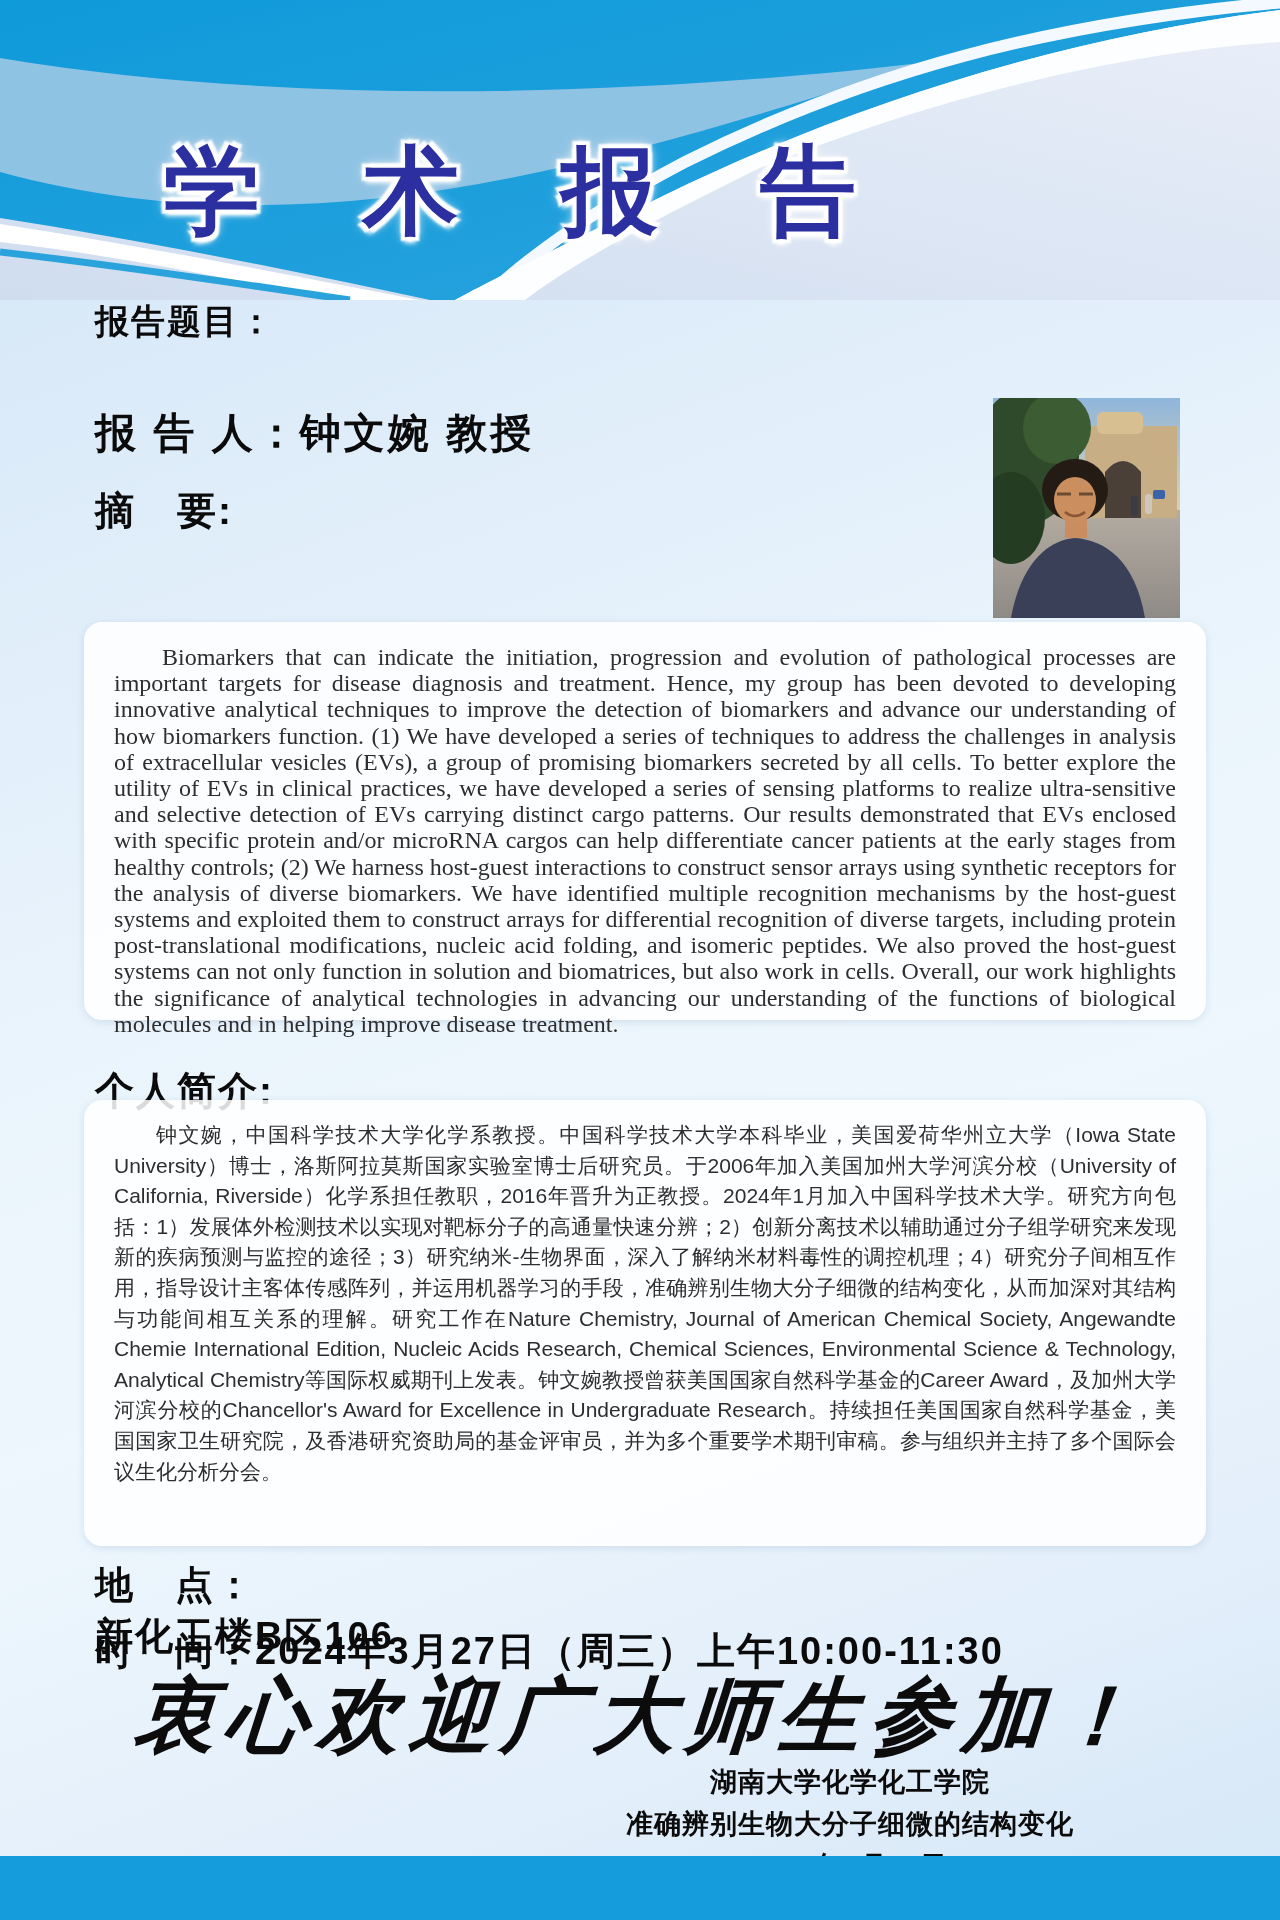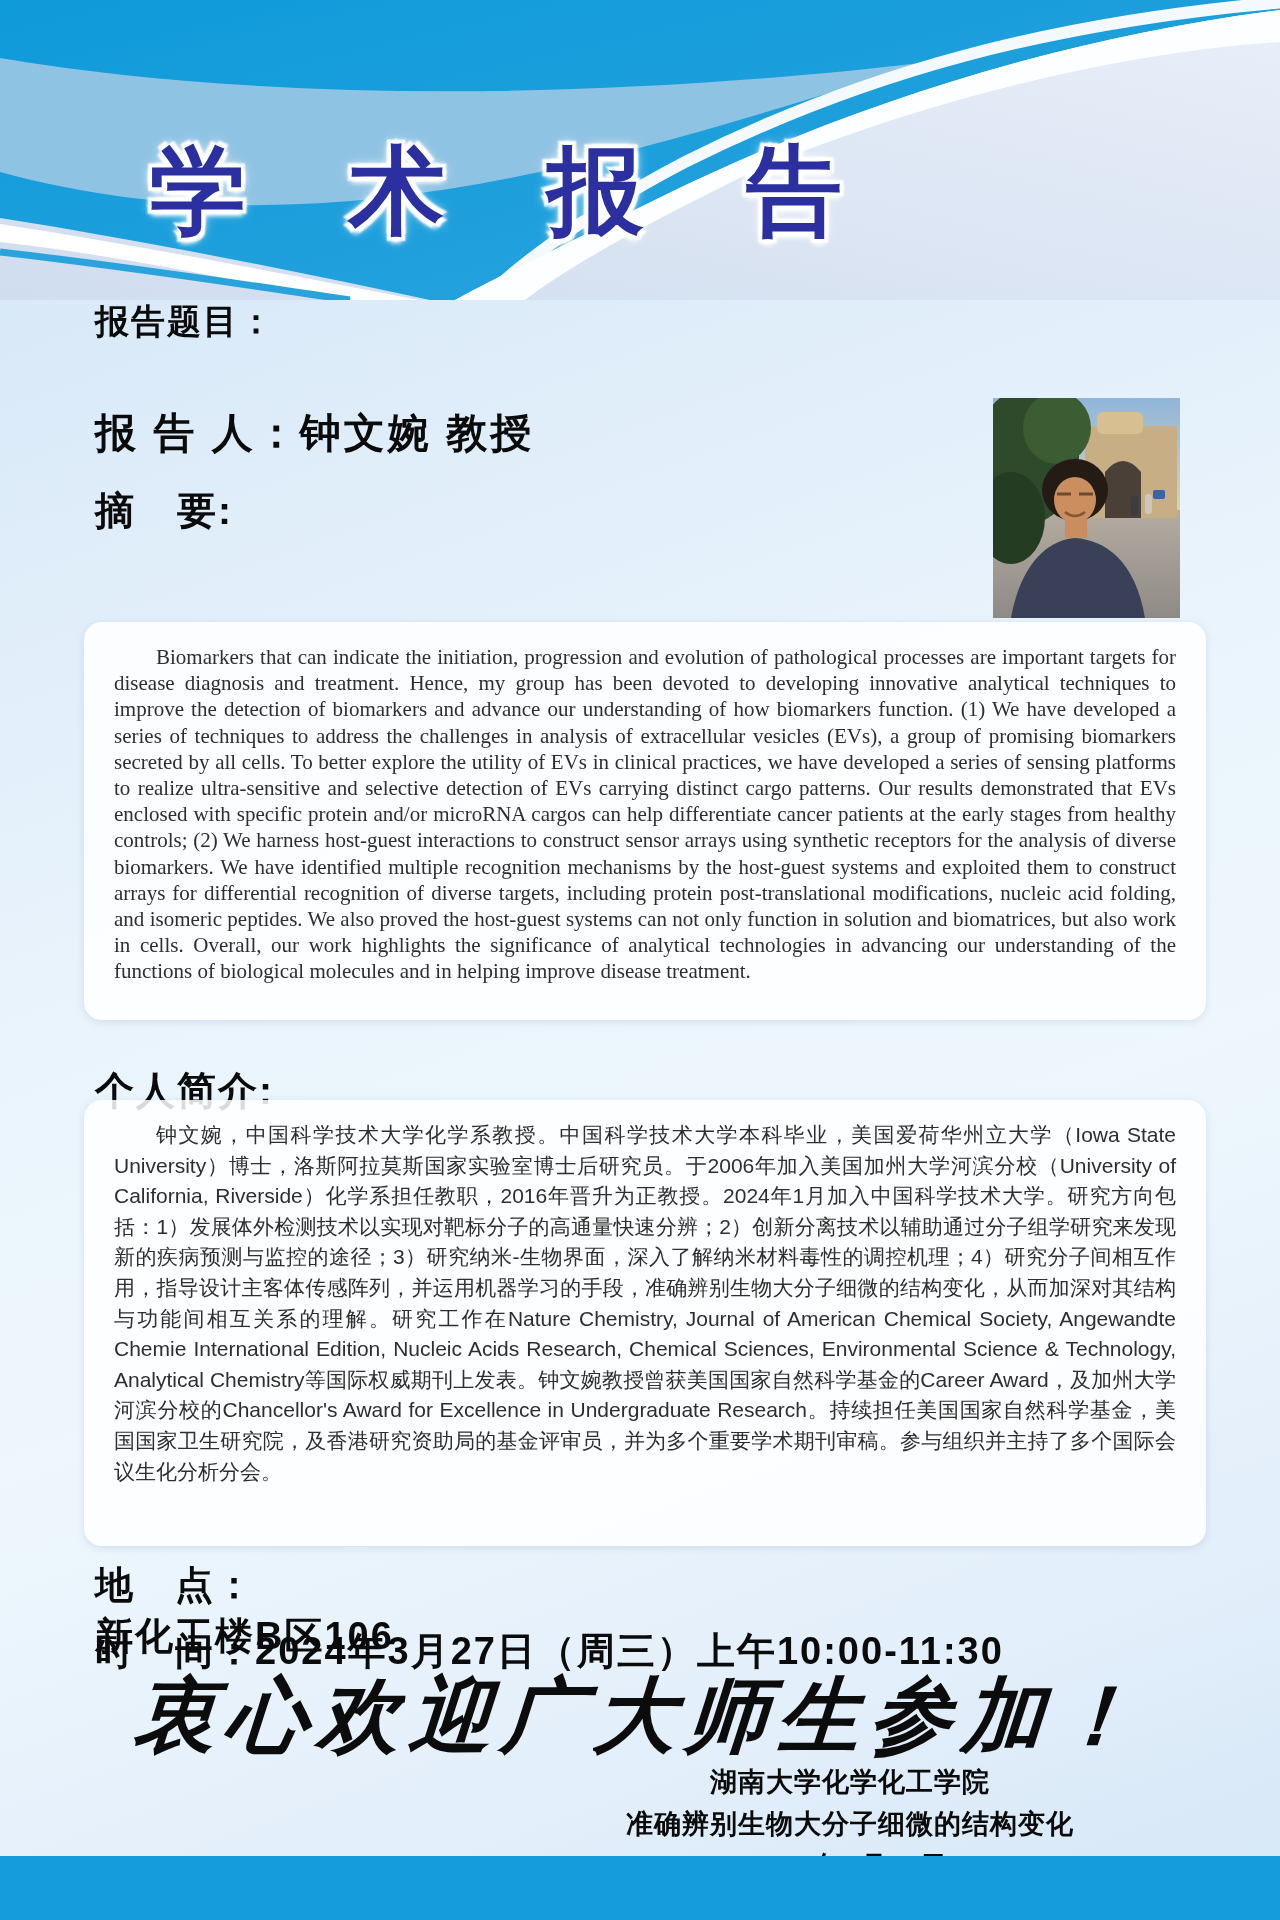--- a/index.html
+++ b/index.html
@@ -4,21 +4,21 @@
 <style>
   html,body{margin:0;padding:0;}
   body{font-family:"Liberation Sans","DejaVu Sans",sans-serif;}
   .poster{
     position:relative;width:1280px;height:1920px;overflow:hidden;
     background:linear-gradient(160deg,#cfe4f6 0%,#dcebf9 18%,#eaf4fc 45%,#eef7fd 62%,#e2eefa 85%,#d5e7f7 100%);
   }
   
   .header-wave{position:absolute;top:0;left:0;width:1280px;height:300px;display:block;}
   .header-title{
-    position:absolute;top:128px;left:150px;width:700px;text-align:center;
+    position:absolute;top:128px;left:164px;width:700px;text-align:center;
     font-size:96px;font-weight:900;letter-spacing:38px;color:#2b2f9f;
     font-family:"Liberation Sans","DejaVu Sans",sans-serif;white-space:nowrap;
     text-shadow:
       0 0 6px #fff,0 0 10px #fff,0 0 14px #fff,
       -4px -4px 2px #fff,4px -4px 2px #fff,-4px 4px 2px #fff,4px 4px 2px #fff,
       0 6px 4px rgba(255,255,255,.9);
   }
   
   .row{position:absolute;display:flex;align-items:flex-start;color:#0b0b0b;}
   .row-label{font-weight:900;letter-spacing:2px;white-space:nowrap;}
@@ -36,21 +36,21 @@
   .venue-row .row-value,.time-row .row-value{font-size:38px;font-weight:900;letter-spacing:2px;}
   .row-value{white-space:nowrap;}
   
   .text-box{
     position:absolute;left:84px;width:1122px;background:rgba(255,255,255,.85);
     border-radius:18px;box-shadow:0 2px 8px rgba(90,130,170,.18);
     box-sizing:border-box;
   }
   .abstract-box{top:622px;height:398px;padding:22px 30px 18px 30px;}
   .abstract-box p{
-    margin:0;font-family:"Liberation Serif","DejaVu Serif",serif;font-size:21px;
+    margin:0;font-family:"Liberation Serif","DejaVu Serif",serif;font-size:24px;
     line-height:26.2px;text-align:justify;text-indent:2em;color:#2e2e2e;
   }
   .profile-box{top:1100px;height:446px;padding:20px 30px 18px 30px;}
   .profile-box p{
     margin:0;font-family:Liberation Sans, sans-serif;font-size:21px;
     line-height:30.6px;text-align:justify;text-indent:2em;color:#2e2e2e;
   }
   
   .speaker-photo{position:absolute;top:398px;left:993px;width:187px;height:220px;display:block;}
   

